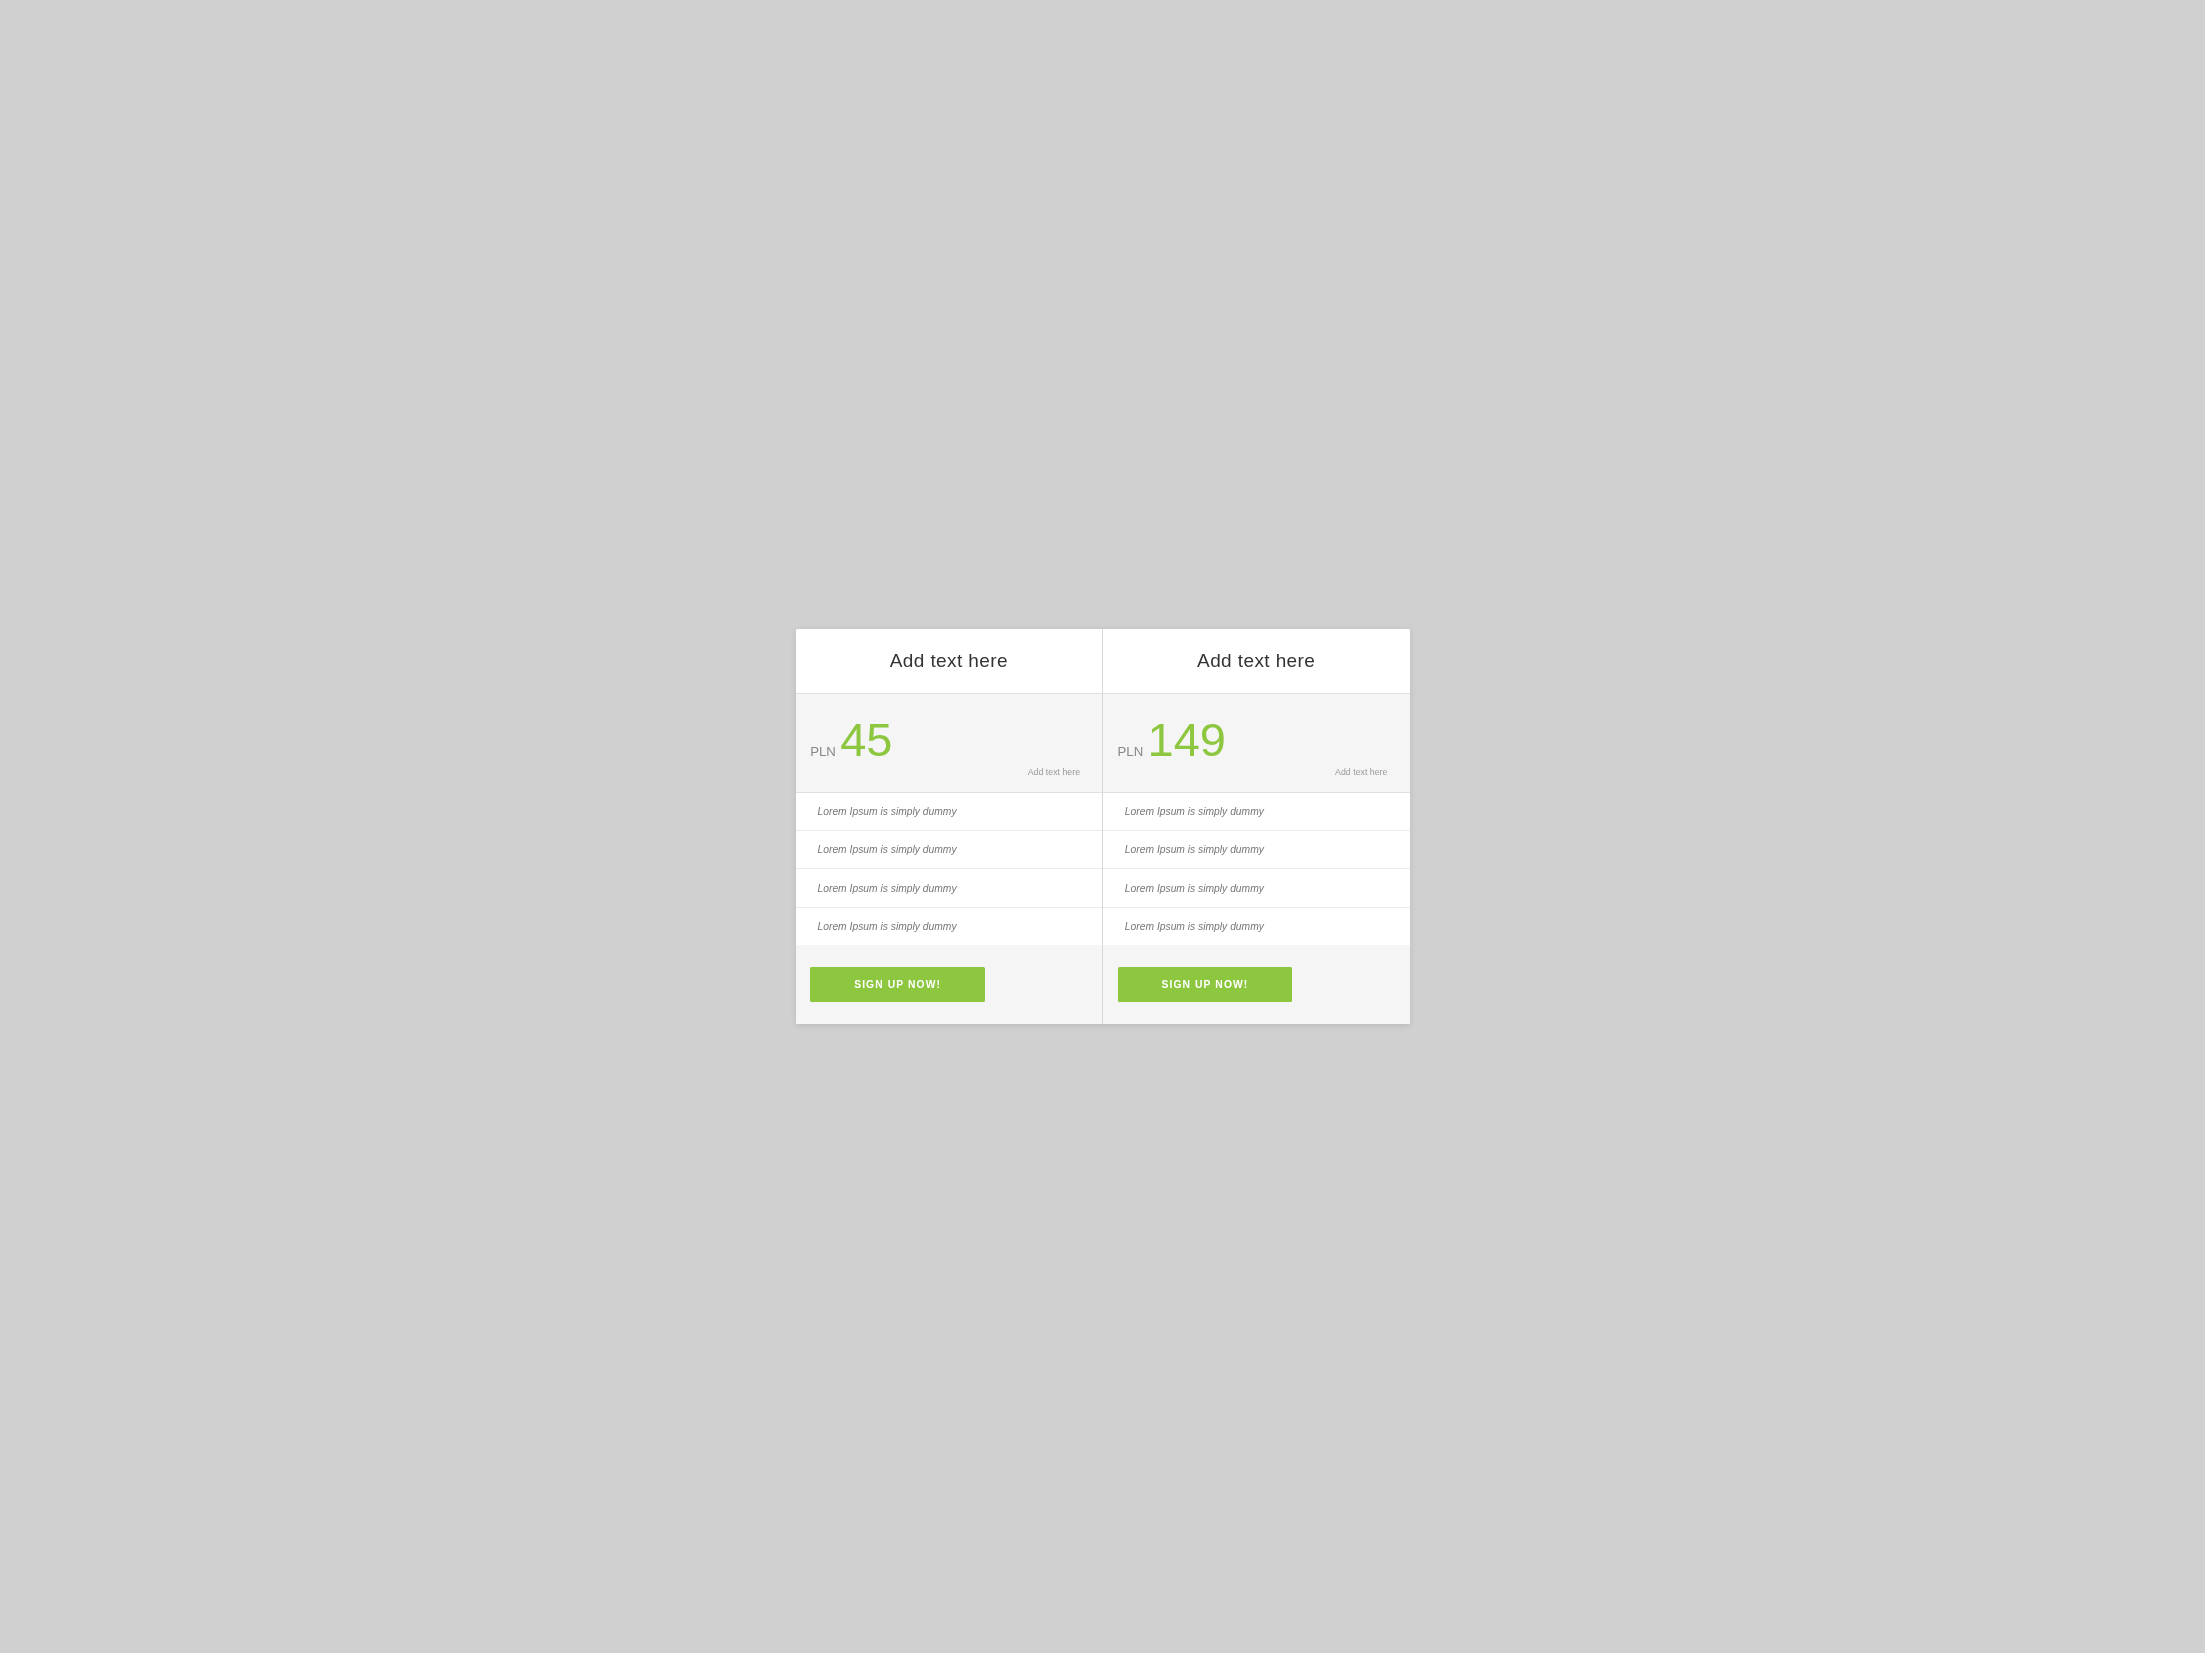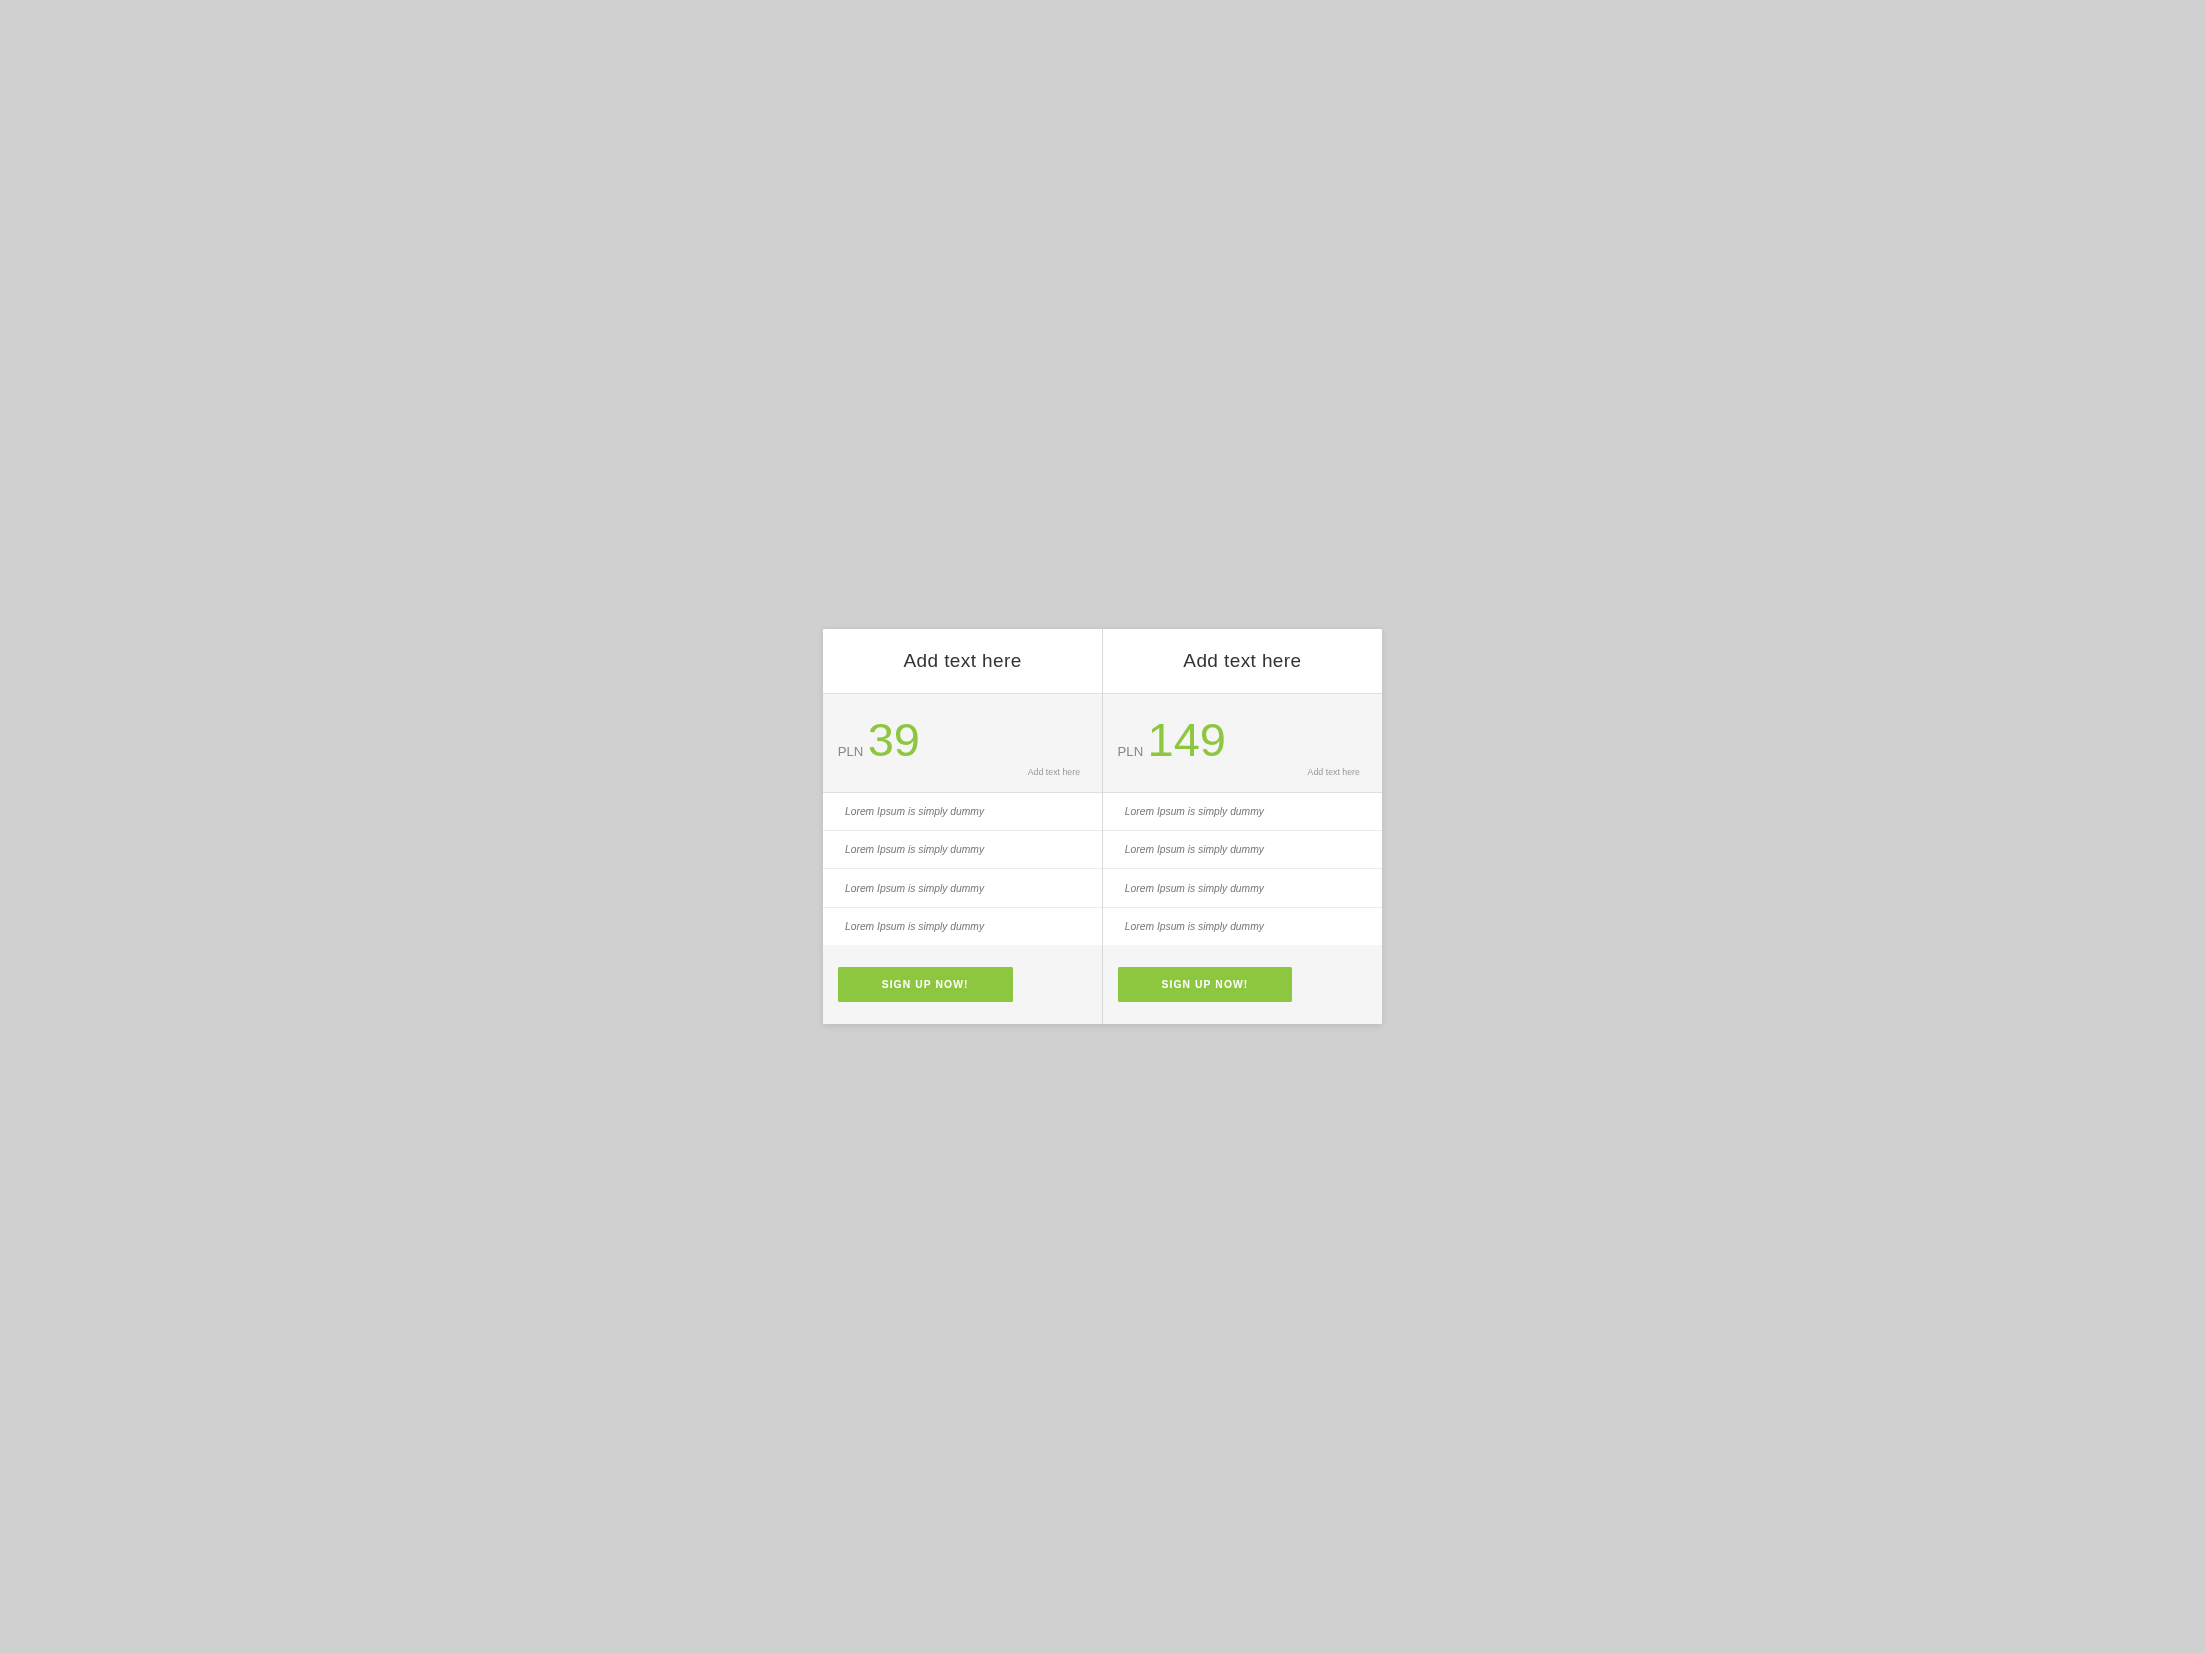--- a/index.html
+++ b/index.html
@@ -17,21 +17,21 @@
       font-family: 'Helvetica Neue', Helvetica, Arial, sans-serif;
     }
 
     .pricing-container {
       background-color: #f5f5f5;
       display: flex;
       flex-direction: row;
       border-radius: 1.5px;
       overflow: hidden;
       box-shadow: 0 1.5px 5.9px rgba(0,0,0,0.1);
-      width: 559px;
+      width: 614px;
     }
 
     .divider-vertical {
       width: 0.7px;
       background-color: #d8d8d8;
       flex-shrink: 0;
     }
 
     .plan {
       flex: 1;
@@ -131,21 +131,21 @@
 
 <div class="pricing-container">
 
   <div class="plan">
     <div class="plan-header">
       <span class="plan-header-title">Add text here</span>
     </div>
     <div class="plan-price-section">
       <div class="plan-price-row">
         <span class="plan-currency">PLN</span>
-        <span class="plan-amount">39</span>
+        <span class="plan-amount">45</span>
       </div>
       <div class="plan-price-note">Add text here</div>
     </div>
     <div class="plan-features">
       <div class="plan-feature-item">Lorem Ipsum is simply dummy</div>
       <div class="plan-feature-item">Lorem Ipsum is simply dummy</div>
       <div class="plan-feature-item">Lorem Ipsum is simply dummy</div>
       <div class="plan-feature-item">Lorem Ipsum is simply dummy</div>
     </div>
     <div class="plan-footer">

